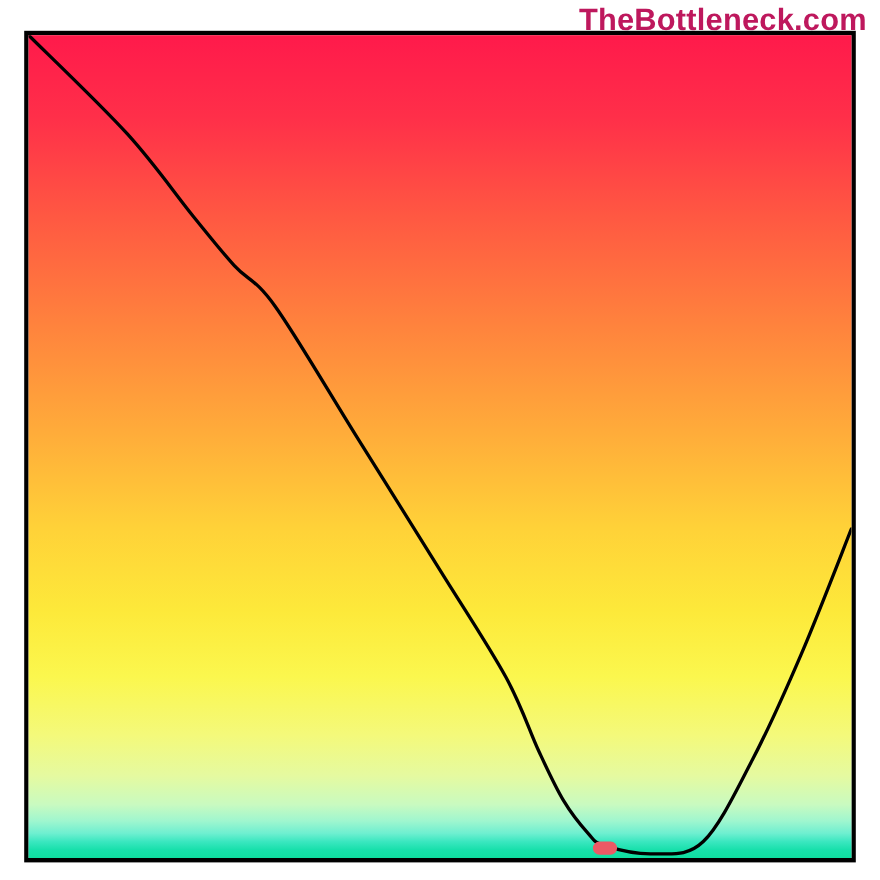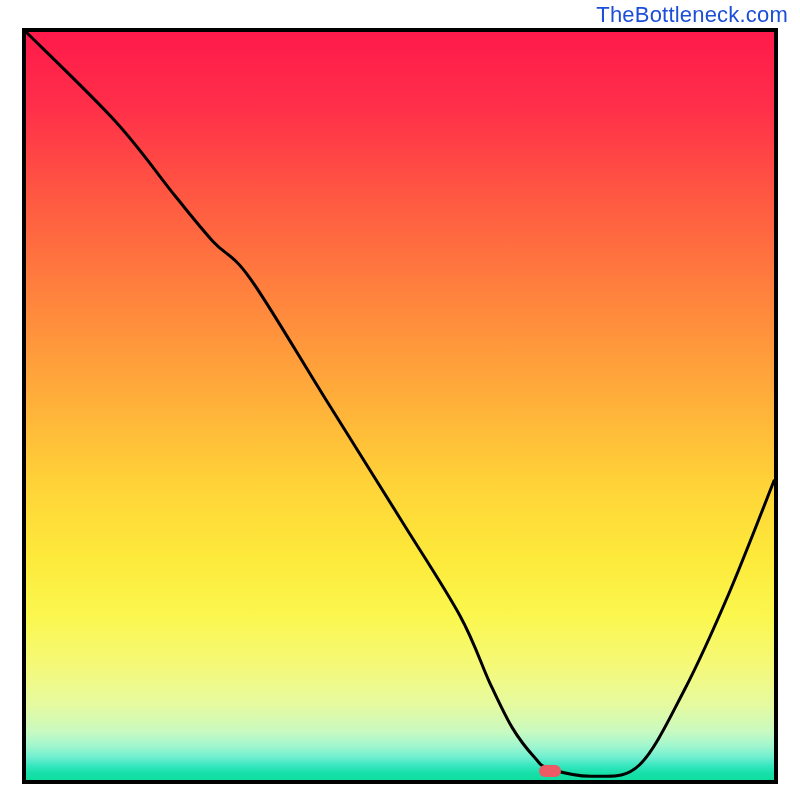--- a/index.html
+++ b/index.html
@@ -1,17 +1,17 @@
 <!DOCTYPE html>
 <html><head>
 <meta charset="utf-8">
 <style>
   * { margin: 0; padding: 0; box-sizing: border-box; }
   body { width: 800px; height: 800px; background: #fff; font-family: Arial, sans-serif; position: relative; }
-  .watermark { position: absolute; top: 2px; right: 12px; font-size: 22px; font-weight: normal; color: #1d4ed8; letter-spacing: 0.2px; }
+  .watermark { position: absolute; top: 2px; right: 12px; font-size: 28px; font-weight: bold; color: #be185d; letter-spacing: 0.2px; }
   .frame { position: absolute; top: 28px; left: 22px; width: 756px; height: 756px; border: 4px solid #000; background: #fff; }
   .plot-area { position: absolute; top: 0; left: 0; width: 100%; height: 100%; }
   .gradient {
     position: absolute; top: 0; left: 0; width: 100%; height: 100%;
     background: linear-gradient(to bottom,
       #ff1a4b 0%,
       #ff2f49 10%,
       #ff5842 22%,
       #ff823d 35%,
       #ffab3a 48%,

